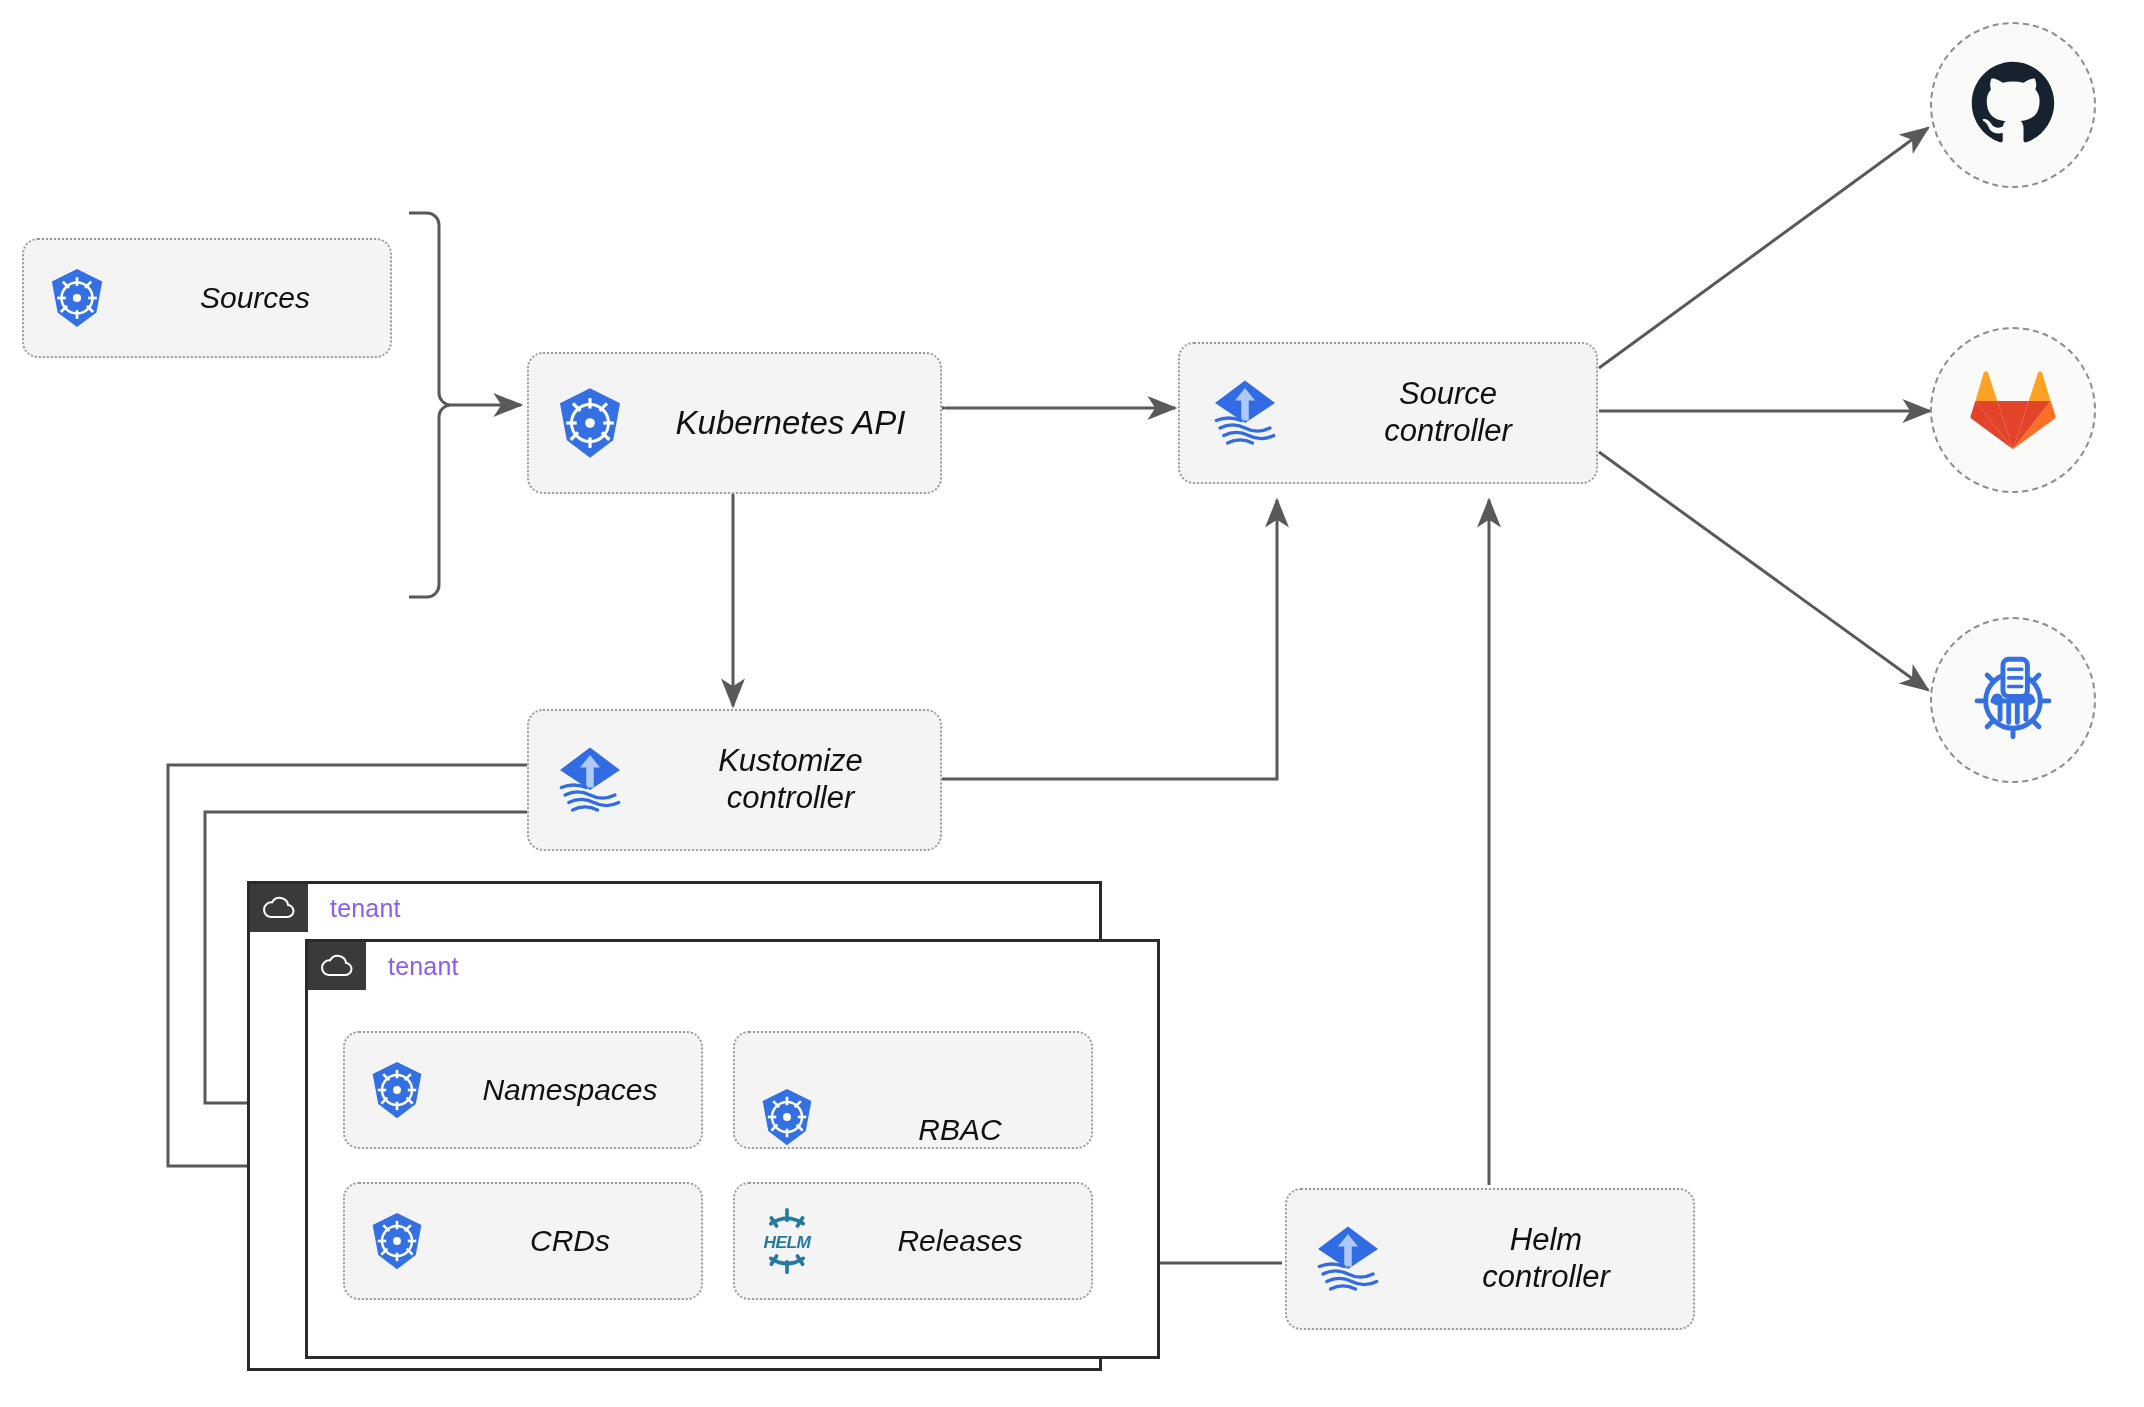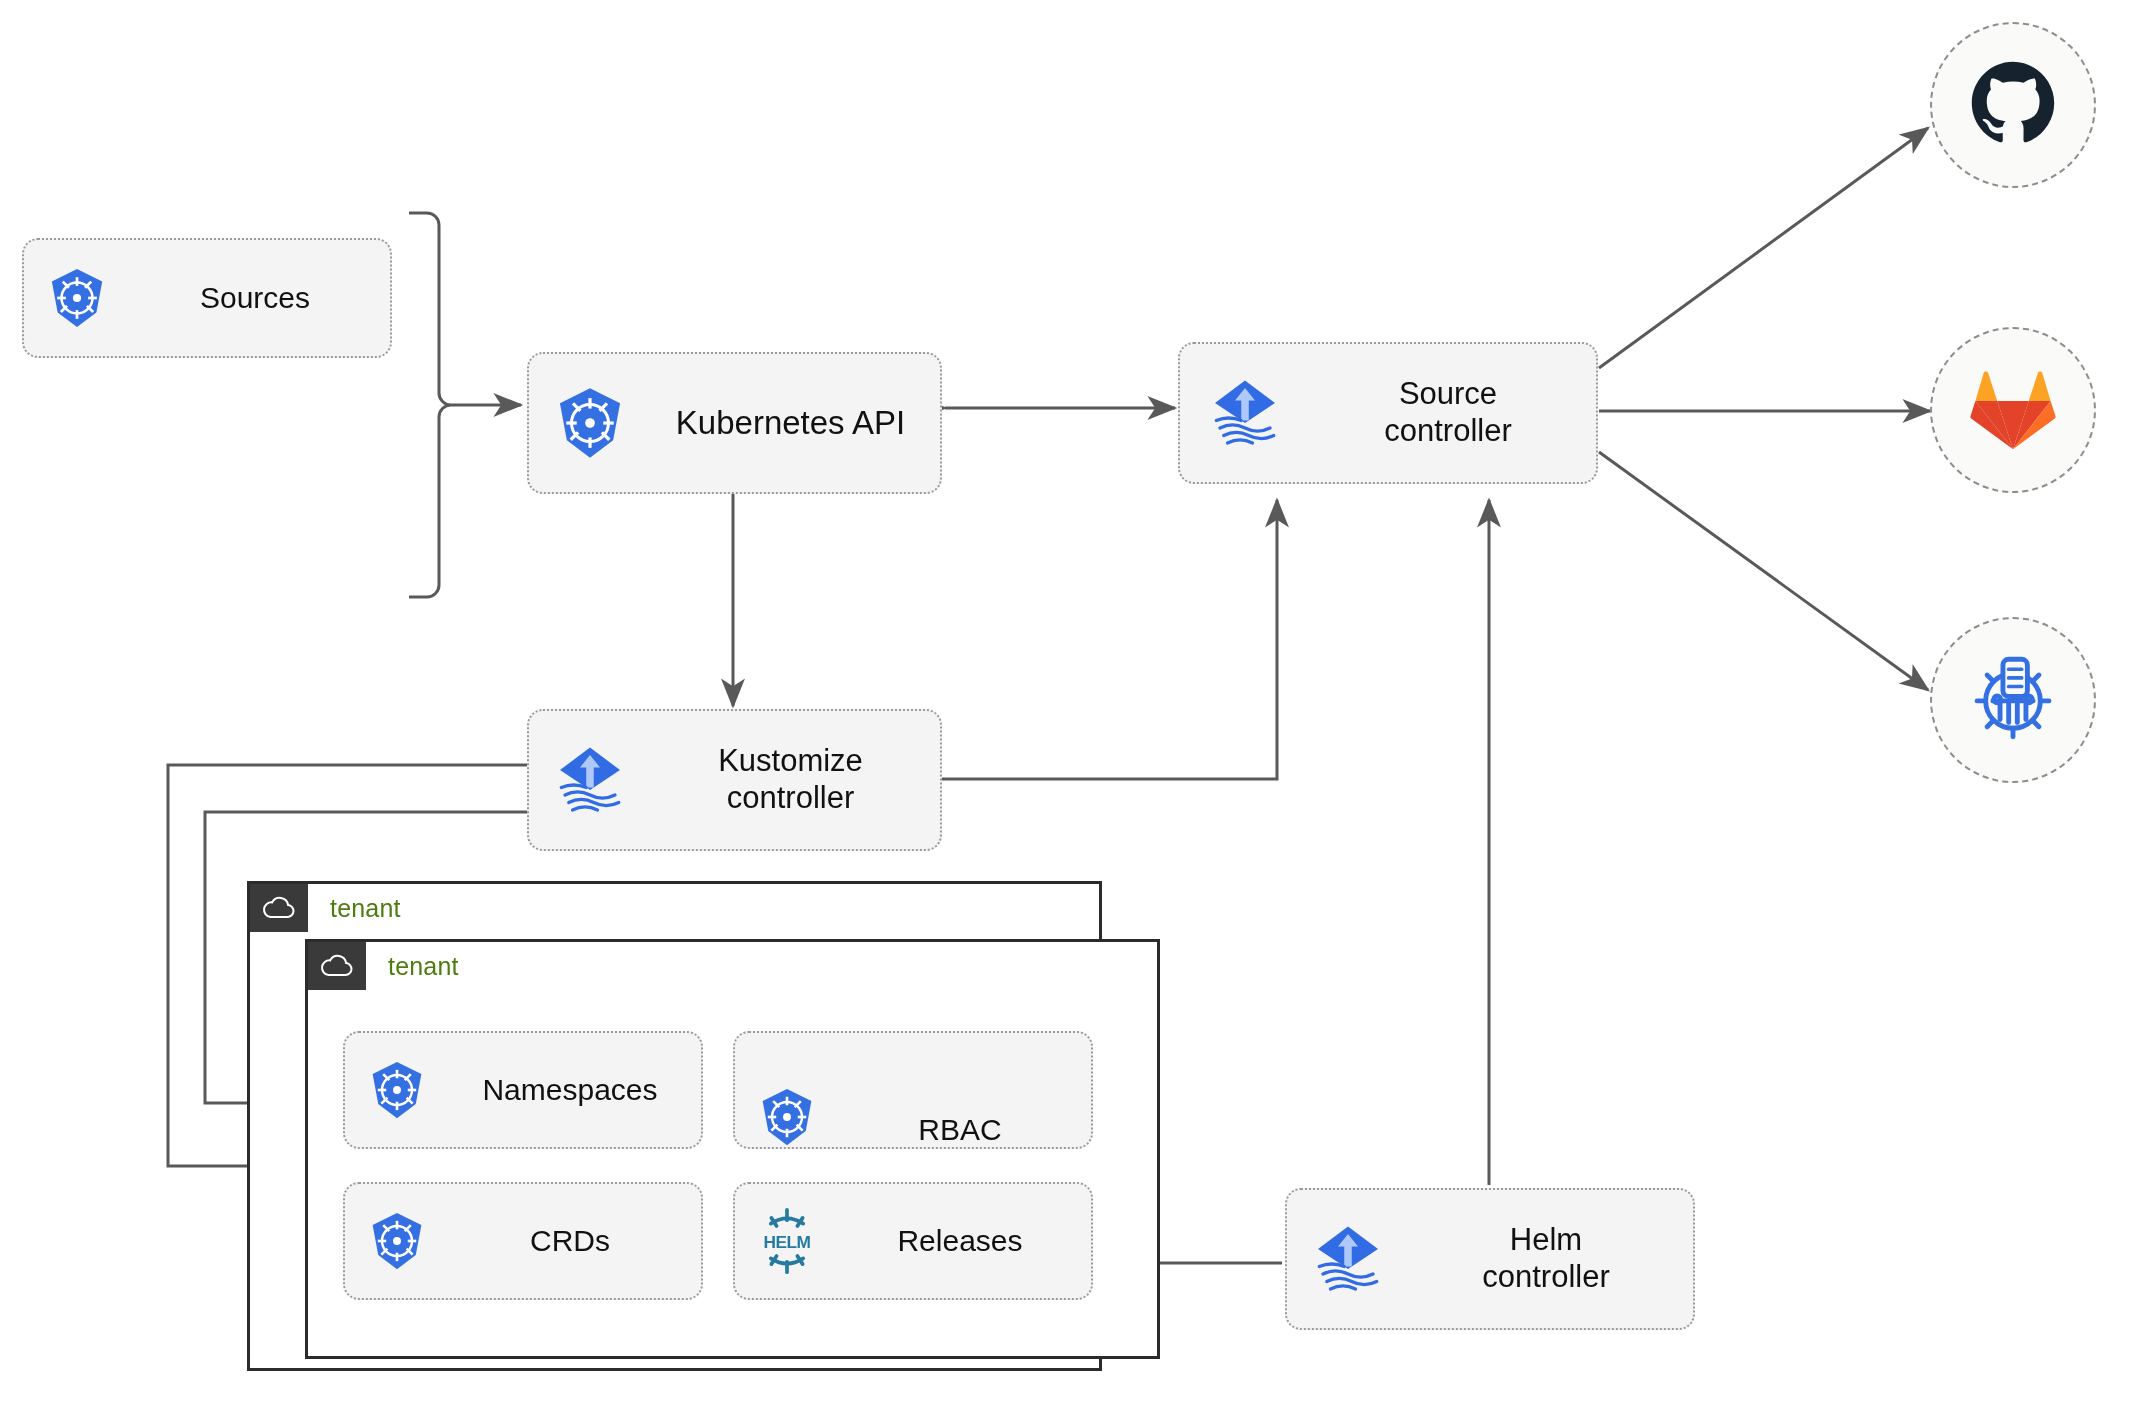--- a/index.html
+++ b/index.html
@@ -8,20 +8,21 @@
   #wires{position:absolute;left:0;top:0;width:2144px;height:1407px;pointer-events:none;}
 
   
   .node{
     position:absolute;
     background:#f4f4f4;
     border:2px dotted #9a9a9a;
     border-radius:16px;
     display:flex;align-items:center;
     box-sizing:border-box;
+    font-style:italic;
   }
   .node .ico{flex:0 0 auto;display:flex;align-items:center;justify-content:center;}
   .node .lbl{
     flex:1 1 auto;text-align:center;color:#111;
     font-size:31px;line-height:1.18;font-weight:400;
     padding-right:10px;white-space:pre-line;
   }
   .node.small .lbl{font-size:30px;}
 
   
@@ -36,21 +37,21 @@
   .tenant{
     position:absolute;background:#ffffff;
     border:3px solid #2b2b2b;box-sizing:border-box;
   }
   .tenant .bar{position:absolute;left:0;top:0;height:48px;display:flex;align-items:center;}
   .tenant .cloudbox{
     width:58px;height:48px;background:#3a3a3a;
     display:flex;align-items:center;justify-content:center;
   }
   .tenant .tname{
-    font-size:25px;color:#4d7c0f;padding-left:22px;letter-spacing:.2px;
+    font-size:25px;color:#8b5cf6;padding-left:22px;letter-spacing:.2px;
   }
 </style>
 </head>
 <body>
 
 <div id="stage">
 
   <svg id="wires" viewBox="0 0 2144 1407" xmlns="http://www.w3.org/2000/svg">
     <defs>
       <marker id="ah" markerWidth="12" markerHeight="12" refX="9.2" refY="4" orient="auto" markerUnits="strokeWidth">

